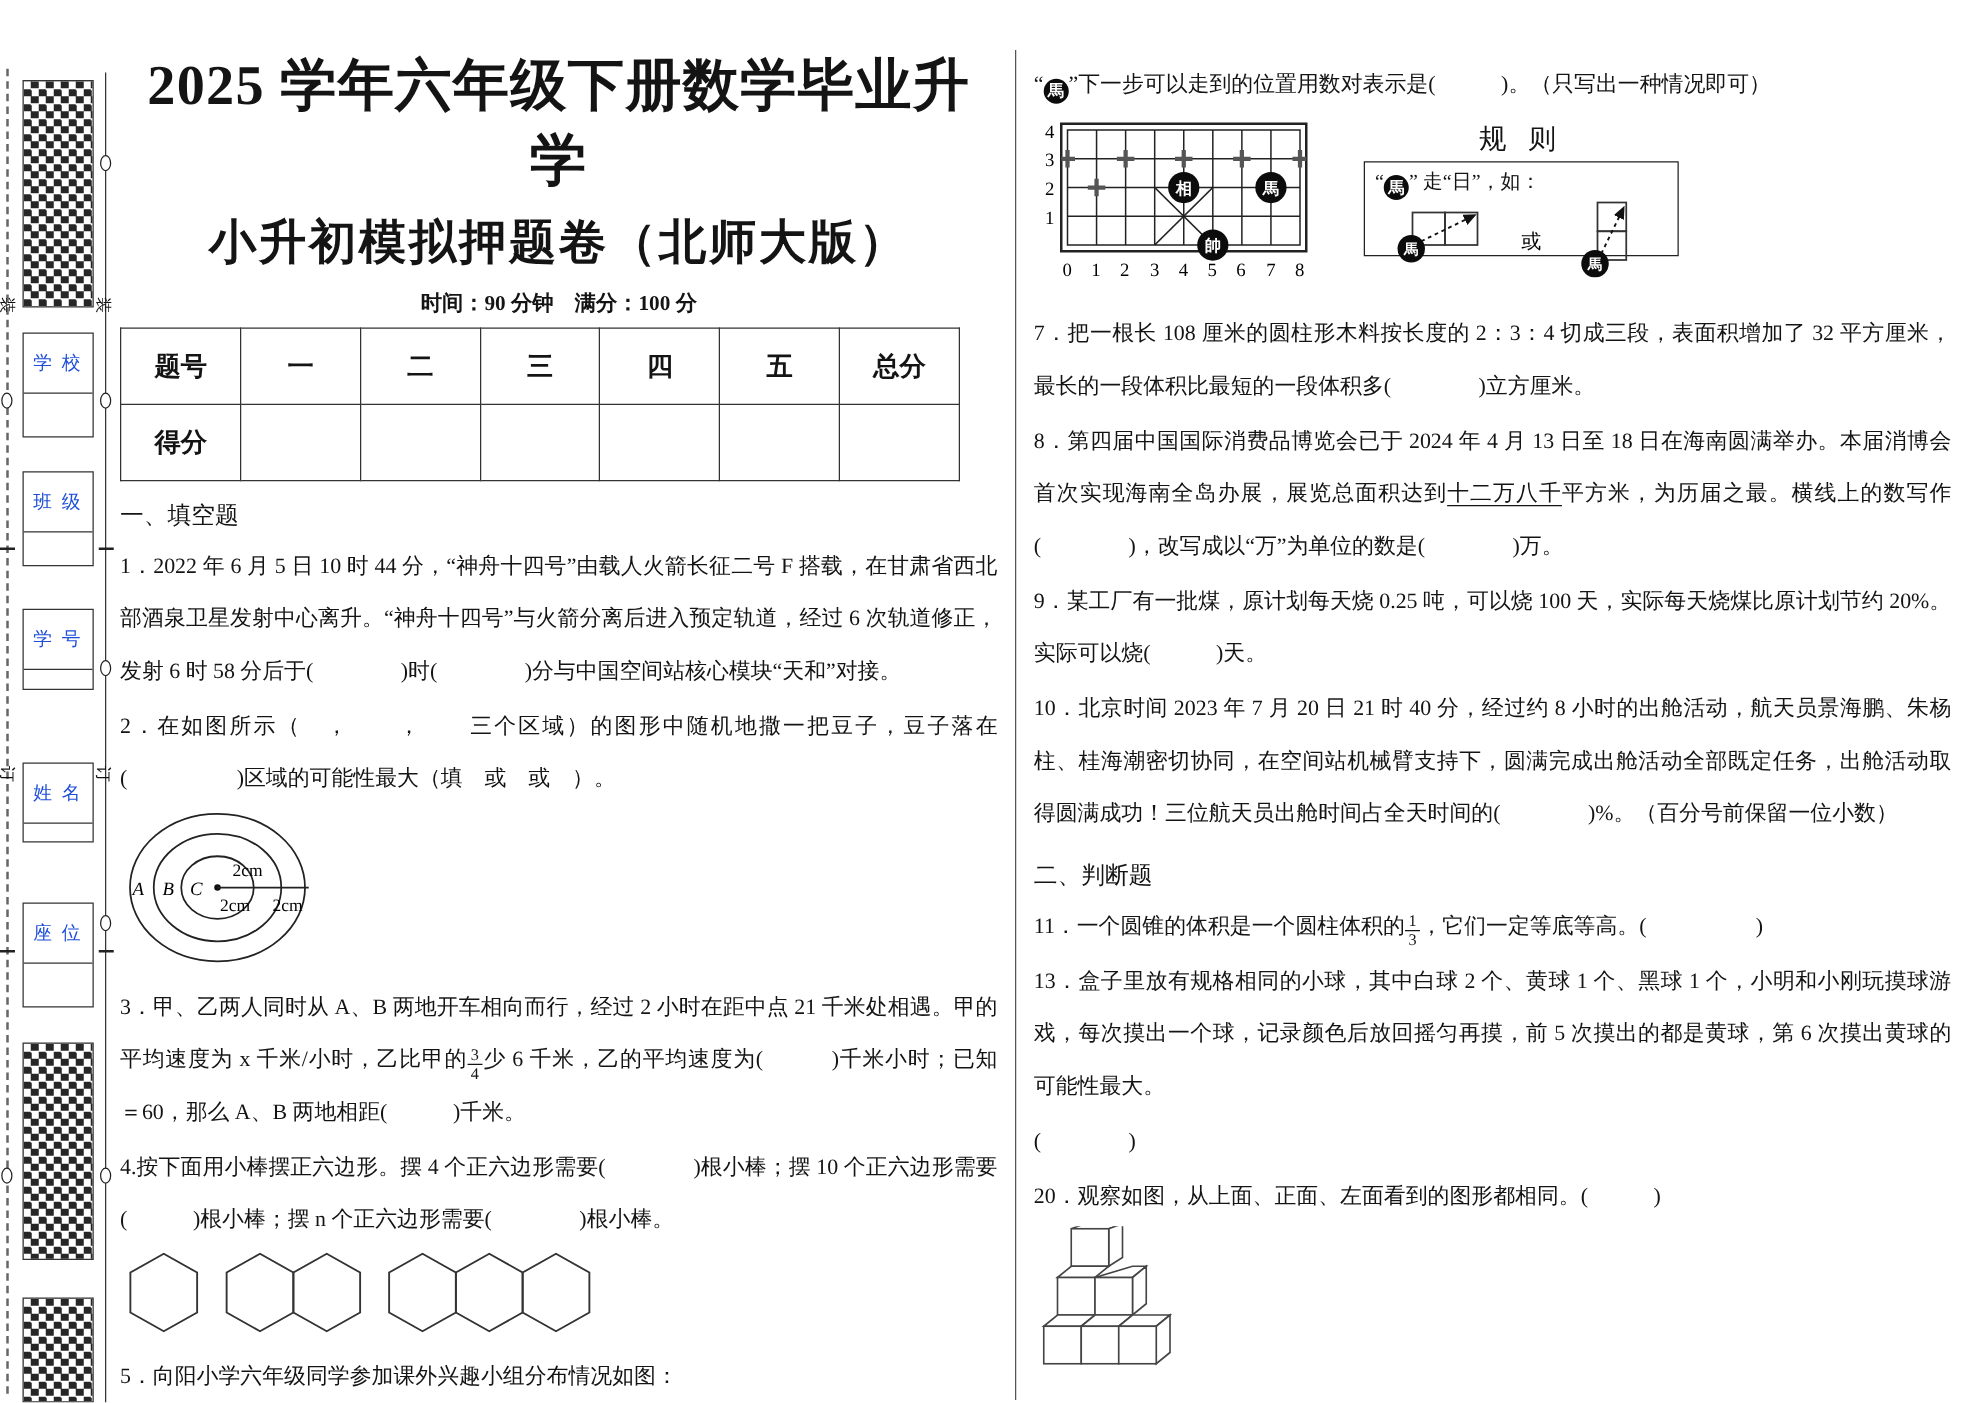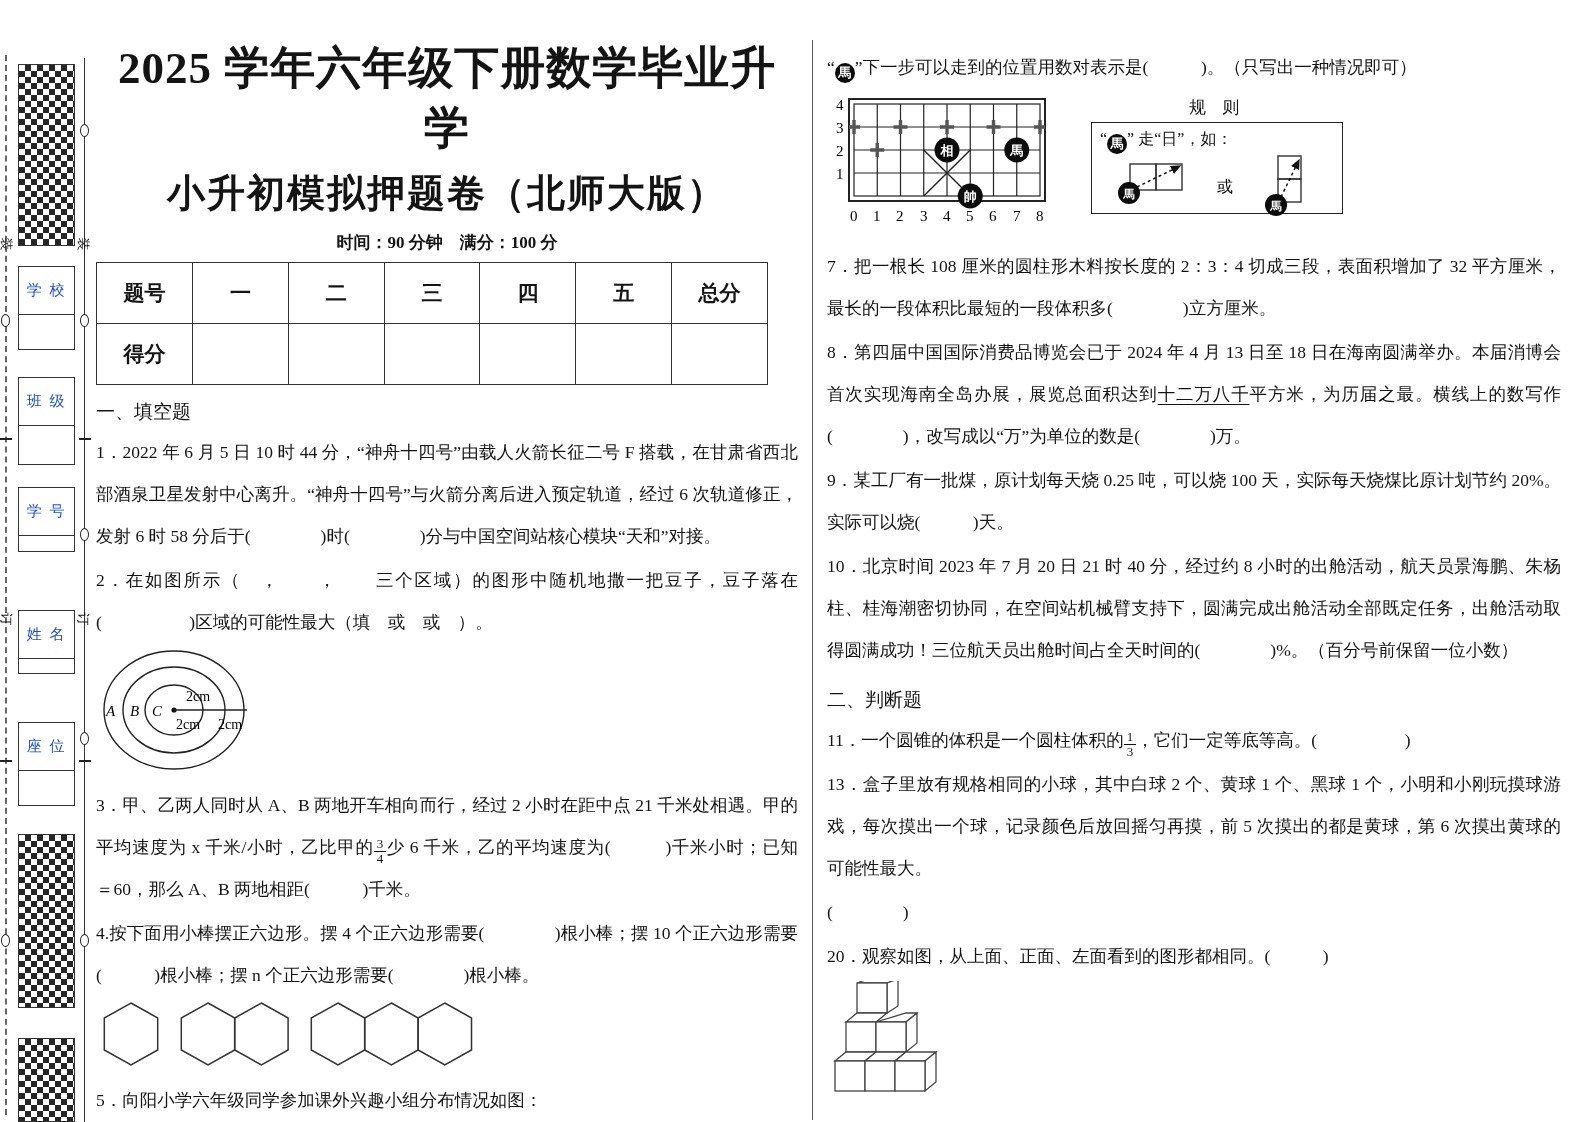--- a/index.html
+++ b/index.html
@@ -53,41 +53,41 @@
     background:#0c0c0c; color:#fff; font-size:13px; align-items:center; justify-content:center;
     vertical-align:-4px; font-weight:bold; }
   .frac { display:inline-block; text-align:center; vertical-align:-10px;
     font-size:13px; line-height:1.1; }
   .frac .num { display:block; border-bottom:1.2px solid #141414; padding:0 3px; }
   .frac .den { display:block; }
   .uline { text-decoration:underline; text-underline-offset:4px; }
 
   .board-row { display:flex; gap:24px; align-items:flex-start; margin:6px 0 8px 0; }
   .rules-wrap { margin-top:2px; }
-  .rules-title { text-align:center; font-size:17px; letter-spacing:6px; margin-bottom:3px; }
-  .rules-box { border:1.8px solid #222; width:252px; height:92px; padding:5px 8px 2px 8px; }
+  .rules-title { text-align:center; font-size:22px; letter-spacing:6px; margin-bottom:3px; }
+  .rules-box { border:1.8px solid #222; width:252px; height:76px; padding:5px 8px 2px 8px; }
   .rules-line { font-size:16px; line-height:22px; }
 
   svg text { font-family:"Liberation Serif","DejaVu Serif",serif; }
 </style>
 </head>
 <body>
 
 <div class="dash-line"></div>
 <div class="solid-line"></div>
 
 <div class="checker" style="top:64px; height:182px;"></div>
 <div class="checker" style="top:834px; height:174px;"></div>
 <div class="checker" style="top:1038px; height:84px;"></div>
 
 <div class="mfield" style="top:266px; height:84px;">
   <div class="lab">学 校</div>
   <div class="blank"></div>
 </div>
-<div class="mfield" style="top:377px; height:88px;">
+<div class="mfield" style="top:377px; height:76px;">
   <div class="lab">班 级</div>
   <div class="blank"></div>
 </div>
 <div class="mfield" style="top:487px; height:65px;">
   <div class="lab">学 号</div>
   <div class="blank"></div>
 </div>
 <div class="mfield" style="top:610px; height:64px;">
   <div class="lab">姓 名</div>
   <div class="blank"></div>

